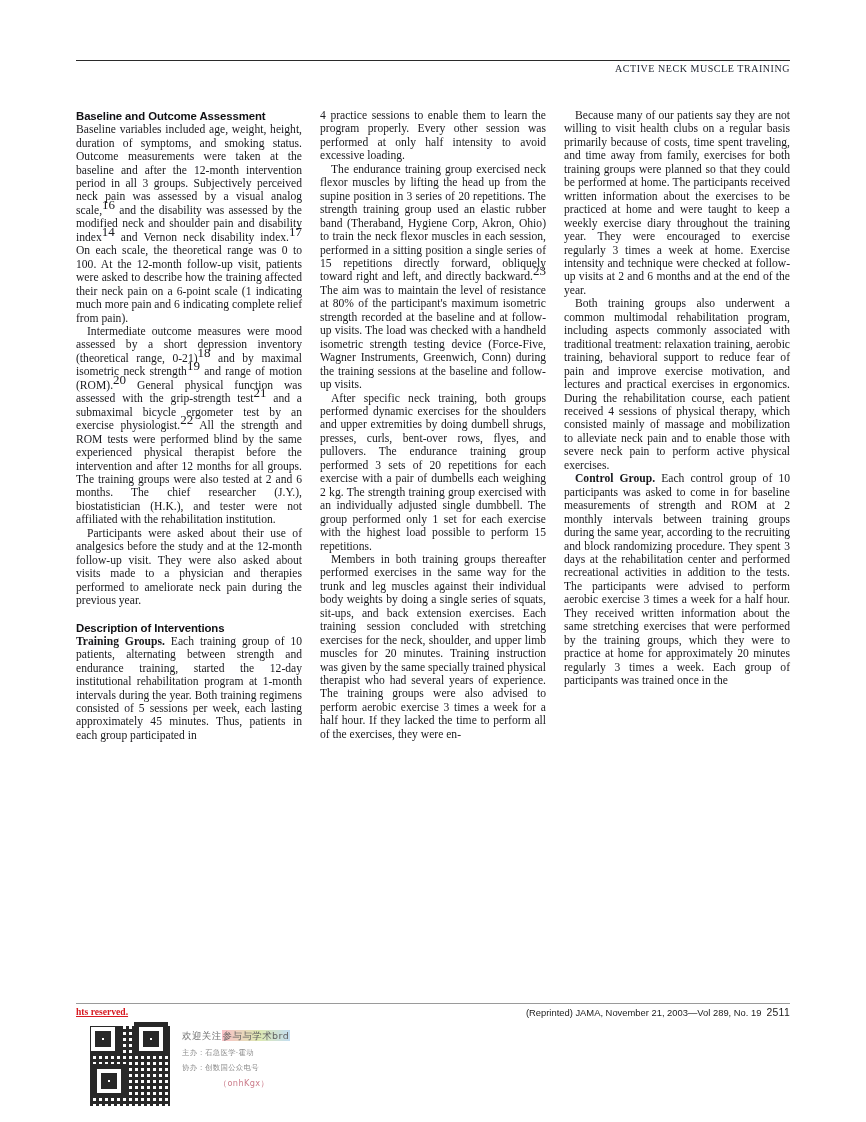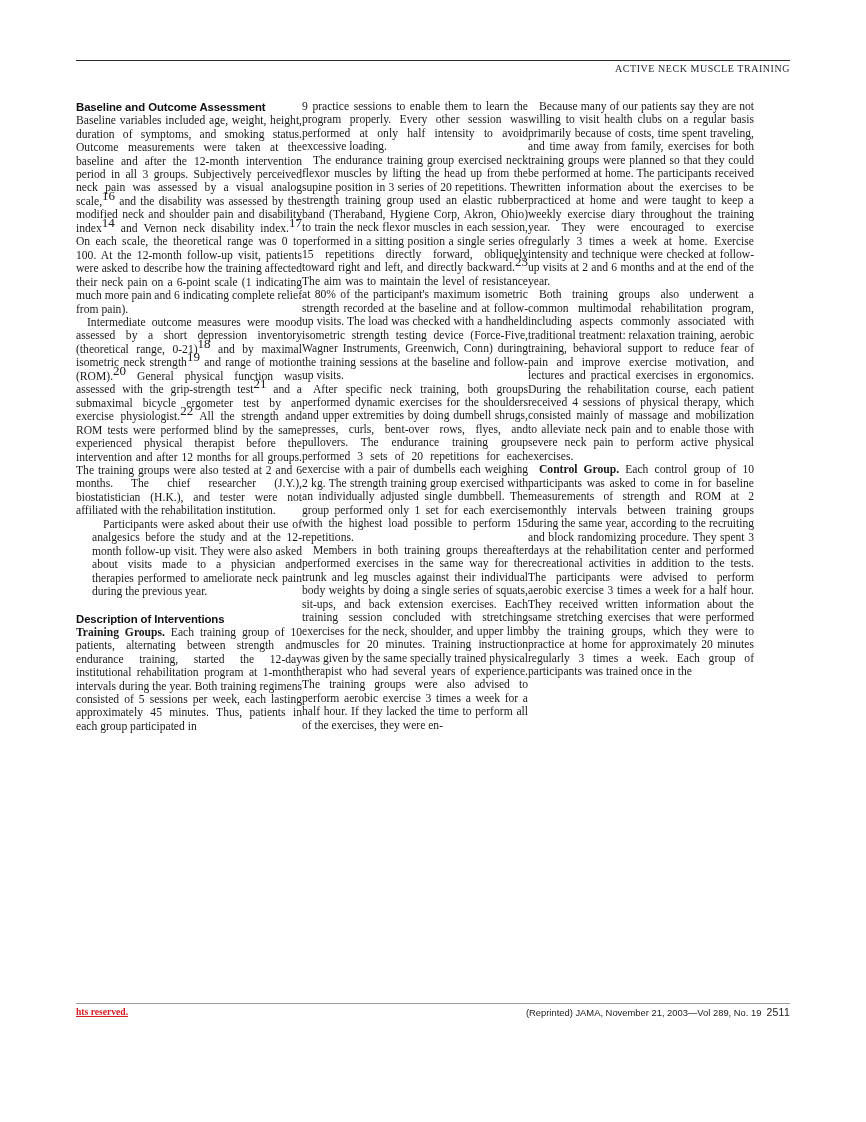--- a/index.html
+++ b/index.html
@@ -39,45 +39,44 @@
     font-size: 10px;
     letter-spacing: 0.55px;
     color: #1f2430;
     white-space: nowrap;
   }
 
   
   .columns {
     position: absolute;
     left: 76px;
-    top: 100px;
+    top: 109px;
     width: 714px;
     height: 900px;
     display: flex;
-    gap: 0;
+    gap: 18px;
   }
   .col {
     width: 226px;
     font-size: 11.6px;
     line-height: 13.45px;
     text-align: justify;
     text-justify: inter-word;
     hyphens: none;
     color: #18181c;
   }
   .col p {
     margin: 0;
     text-indent: 11px;
   }
   .col p.noindent {
     text-indent: 0;
   }
   .col p.lastline-free {
     text-align-last: left;
-    margin-left: 16px;
   }
   .col h3 {
     margin: 0;
     font-family: "Liberation Sans", sans-serif;
     font-size: 11.4px;
     font-weight: bold;
     line-height: 14.2px;
     letter-spacing: -0.1px;
     text-align: left;
     color: #101014;
@@ -226,34 +225,46 @@
     <div class="col">
       <h3>Baseline and Outcome Assessment</h3>
       <p class="noindent"><span>Baseline variables included age, weight, height, duration of symptoms, and smoking status. Outcome measurements were taken at the baseline and after the 12-month intervention period in all 3 groups. Subjectively perceived neck pain was assessed by a visual analog scale,</span><sup>16</sup><span> and the disability was assessed by the modified neck and shoulder pain and disability index</span><sup>14</sup><span> and Vernon neck disability index.</span><sup>17</sup><span> On each scale, the theoretical range was 0 to 100. At the 12-month follow-up visit, patients were asked to describe how the training affected their neck pain on a 6-point scale (1 indicating much more pain and 6 indicating complete relief from pain).</span></p>
       <p><span>Intermediate outcome measures were mood assessed by a short depression inventory (theoretical range, 0-21)</span><sup>18</sup><span> and by maximal isometric neck strength</span><sup>19</sup><span> and range of motion (ROM).</span><sup>20</sup><span> General physical function was assessed with the grip-strength test</span><sup>21</sup><span> and a submaximal bicycle ergometer test by an exercise physiologist.</span><sup>22</sup><span> All the strength and ROM tests were performed blind by the same experienced physical therapist before the intervention and after 12 months for all groups. The training groups were also tested at 2 and 6 months. The chief researcher (J.Y.), biostatistician (H.K.), and tester were not affiliated with the rehabilitation institution.</span></p>
       <p class="lastline-free">Participants were asked about their use of analgesics before the study and at the 12-month follow-up visit. They were also asked about visits made to a physician and therapies performed to ameliorate neck pain during the previous year.</p>
       <h3 class="spaced">Description of Interventions</h3>
       <p class="noindent"><span class="runin">Training Groups.</span><span> Each training group of 10 patients, alternating between strength and endurance training, started the 12-day institutional rehabilitation program at 1-month intervals during the year. Both training regimens consisted of 5 sessions per week, each lasting approximately 45 minutes. Thus, patients in each group participated in</span></p>
     </div>
 
     <div class="col">
-      <p class="noindent">9 practice sessions to enable them to learn the program properly. Every other session was performed at only half intensity to avoid excessive loading.</p>
+      <p class="noindent">4 practice sessions to enable them to learn the program properly. Every other session was performed at only half intensity to avoid excessive loading.</p>
       <p><span>The endurance training group exercised neck flexor muscles by lifting the head up from the supine position in 3 series of 20 repetitions. The strength training group used an elastic rubber band (Theraband, Hygiene Corp, Akron, Ohio) to train the neck flexor muscles in each session, performed in a sitting position a single series of 15 repetitions directly forward, obliquely toward right and left, and directly backward.</span><sup>23</sup><span> The aim was to maintain the level of resistance at 80% of the participant's maximum isometric strength recorded at the baseline and at follow-up visits. The load was checked with a handheld isometric strength testing device (Force-Five, Wagner Instruments, Greenwich, Conn) during the training sessions at the baseline and follow-up visits.</span></p>
       <p>After specific neck training, both groups performed dynamic exercises for the shoulders and upper extremities by doing dumbell shrugs, presses, curls, bent-over rows, flyes, and pullovers. The endurance training group performed 3 sets of 20 repetitions for each exercise with a pair of dumbells each weighing 2 kg. The strength training group exercised with an individually adjusted single dumbbell. The group performed only 1 set for each exercise with the highest load possible to perform 15 repetitions.</p>
       <p>Members in both training groups thereafter performed exercises in the same way for the trunk and leg muscles against their individual body weights by doing a single series of squats, sit-ups, and back extension exercises. Each training session concluded with stretching exercises for the neck, shoulder, and upper limb muscles for 20 minutes. Training instruction was given by the same specially trained physical therapist who had several years of experience. The training groups were also advised to perform aerobic exercise 3 times a week for a half hour. If they lacked the time to perform all of the exercises, they were en-</p>
     </div>
 
     <div class="col">
       <p>Because many of our patients say they are not willing to visit health clubs on a regular basis primarily because of costs, time spent traveling, and time away from family, exercises for both training groups were planned so that they could be performed at home. The participants received written information about the exercises to be practiced at home and were taught to keep a weekly exercise diary throughout the training year. They were encouraged to exercise regularly 3 times a week at home. Exercise intensity and technique were checked at follow-up visits at 2 and 6 months and at the end of the year.</p>
       <p>Both training groups also underwent a common multimodal rehabilitation program, including aspects commonly associated with traditional treatment: relaxation training, aerobic training, behavioral support to reduce fear of pain and improve exercise motivation, and lectures and practical exercises in ergonomics. During the rehabilitation course, each patient received 4 sessions of physical therapy, which consisted mainly of massage and mobilization to alleviate neck pain and to enable those with severe neck pain to perform active physical exercises.</p>
       <p><span class="runin">Control Group.</span><span> Each control group of 10 participants was asked to come in for baseline measurements of strength and ROM at 2 monthly intervals between training groups during the same year, according to the recruiting and block randomizing procedure. They spent 3 days at the rehabilitation center and performed recreational activities in addition to the tests. The participants were advised to perform aerobic exercise 3 times a week for a half hour. They received written information about the same stretching exercises that were performed by the training groups, which they were to practice at home for approximately 20 minutes regularly 3 times a week. Each group of participants was trained once in the</span></p>
     </div>
 
   </div>
 
   <div class="footer-rule"></div>
   <div class="copyright">hts reserved.</div>
   <div class="citation">
     <span>(Reprinted) JAMA, November 21, 2003—Vol 289, No. 19</span><span class="pageno">2511</span>
   </div>
 
+  <div class="watermark">
+    <div class="qr">
+      <div class="qr-tl"></div>
+      <div class="qr-quiet"></div>
+    </div>
+    <div class="wm-text">
+      <div class="wm-line1"><span>欢迎关注</span><span class="hl">参与与学术brd</span></div>
+      <div class="wm-line2">主办：石急医学·霍动</div>
+      <div class="wm-line3">协办：创数国公众电号</div>
+      <div class="wm-line4">（onhKgx）</div>
+    </div>
+  </div>
 
 </div>
 
 </body></html>

